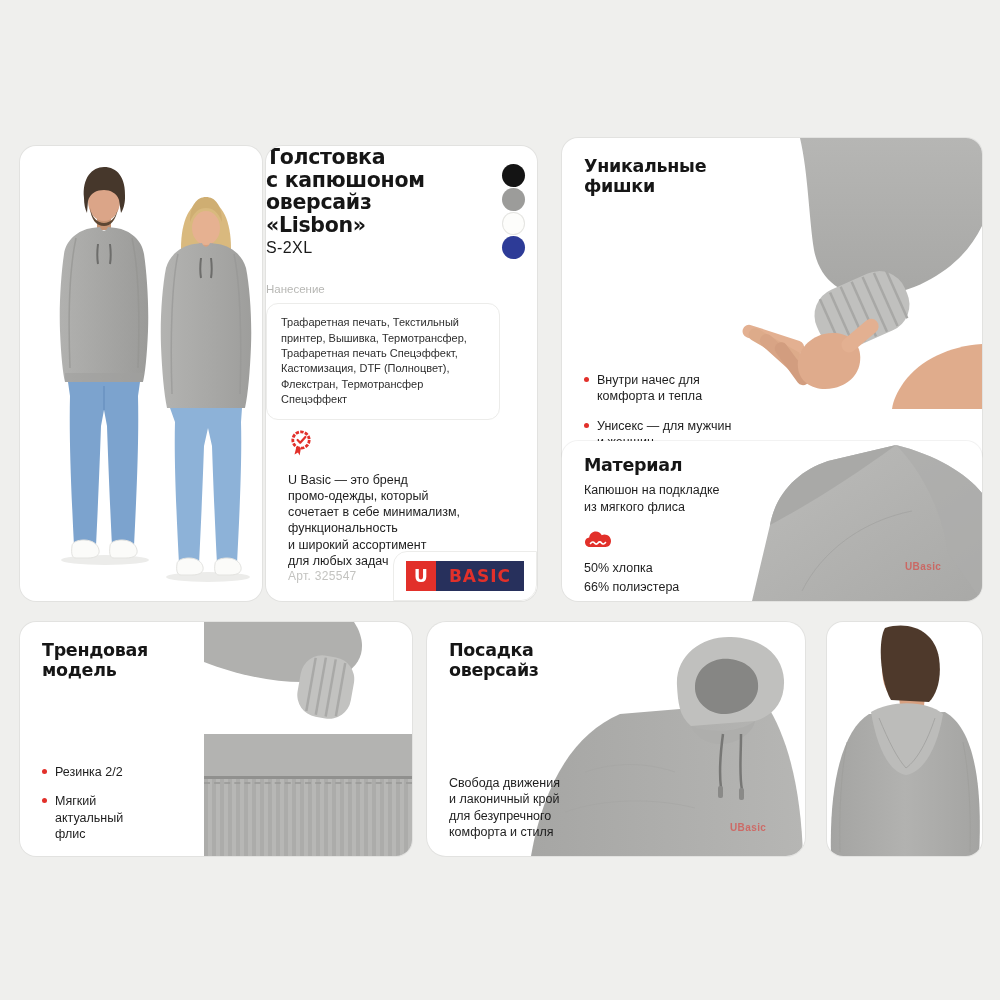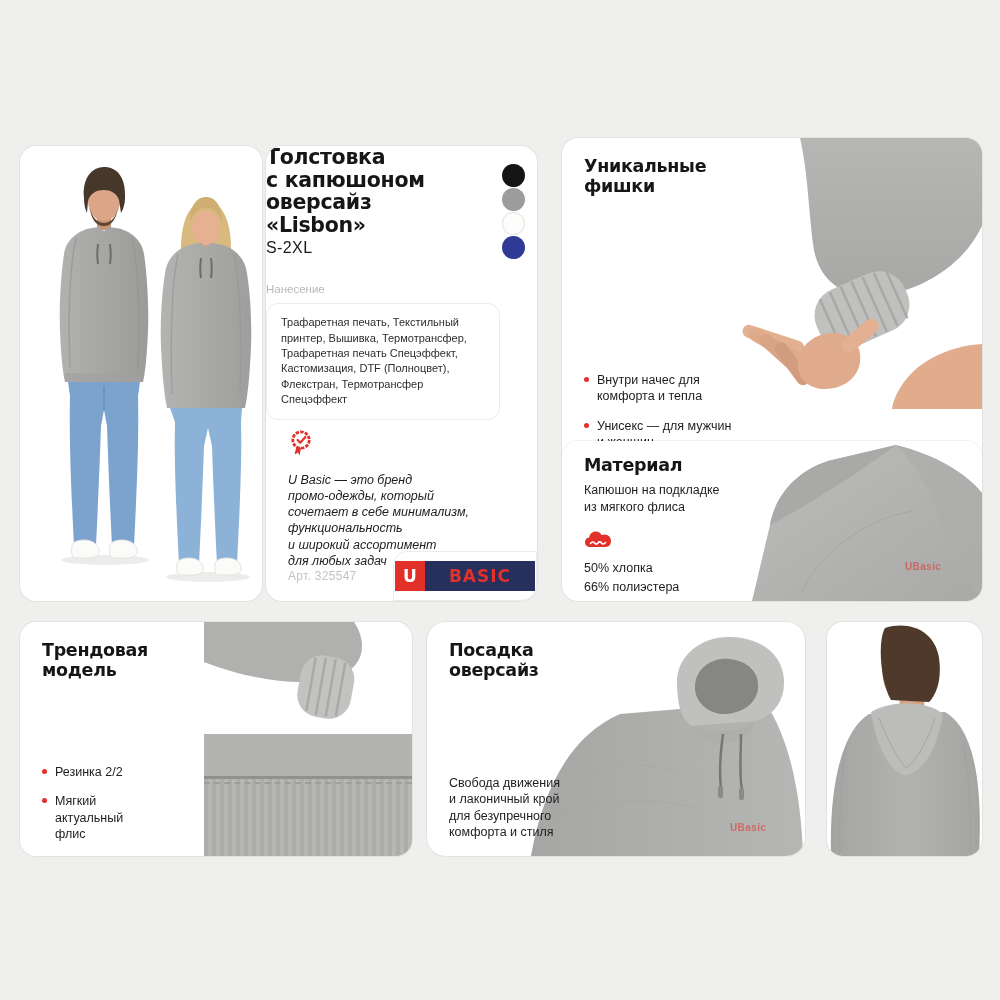--- a/index.html
+++ b/index.html
@@ -12,30 +12,30 @@
             white-space:pre-line; letter-spacing:-0.3px; margin:0;}
   .product-title {font-size:20.5px; line-height:1.1;}
   .card-title {font-size:17.5px; line-height:1.16;}
   .body-text {font-size:12.5px; line-height:1.3; color:#1d1d1d; white-space:pre-line;}
   .muted {color:#b7b7b4;}
   .sizes {font-size:16px; letter-spacing:0.4px; margin-top:3px; color:#1a1a1a;}
   .print-label {font-size:11.5px; margin-top:26px;}
   .print-box {margin-top:8px; width:204px; border:1px solid #ececea; border-radius:12px;
               padding:11px 14px; font-size:11px; line-height:1.4; color:#2d2d2d;}
   .badge-icon {position:absolute; left:22px; top:283px;}
-  .brand-desc {position:absolute; left:22px; top:313px; width:232px;font-style:italic;}
+  .brand-desc {position:absolute; left:22px; top:313px; width:232px;}
   .art-number {position:absolute; left:22px; bottom:18px; font-size:12px; color:#c3c3c0; letter-spacing:0.3px;}
   .logo-box {position:absolute; right:0; bottom:0; width:142px; height:48px;
              border:1px solid #ececea; border-radius:14px 0 16px 0;
              display:flex; align-items:center; justify-content:center;}
   .logo {display:flex; align-items:stretch; height:30px;}
   .logo-u {width:30px; background:#e2302a; color:#ffffff; font-family:"DejaVu Sans",sans-serif;
            font-weight:700; font-size:17px; display:flex; align-items:center; justify-content:center;}
   .logo-basic {background:#27305c; color:#e2302a; font-family:"DejaVu Sans",sans-serif; font-weight:700;
-               font-size:17px; letter-spacing:1px; display:flex; align-items:center; padding:0 24px;}
+               font-size:17px; letter-spacing:1px; display:flex; align-items:center; padding:0 13px;}
   
   .swatches {position:absolute; right:12px; top:18px; display:flex; flex-direction:column; gap:1px;}
   .swatch {width:23px; height:23px; border-radius:50%;}
   .swatch.bordered {box-shadow:inset 0 0 0 1px #e5e5e2;}
   
   .bullets {position:absolute; left:22px; display:flex; flex-direction:column; gap:13px;}
   .bullet {display:flex; gap:8px;}
   .bullet .dot {flex:0 0 auto; width:5px; height:5px; border-radius:50%; background:#e2302a; margin-top:5px;}
   
   .photo {position:absolute; display:block;}

